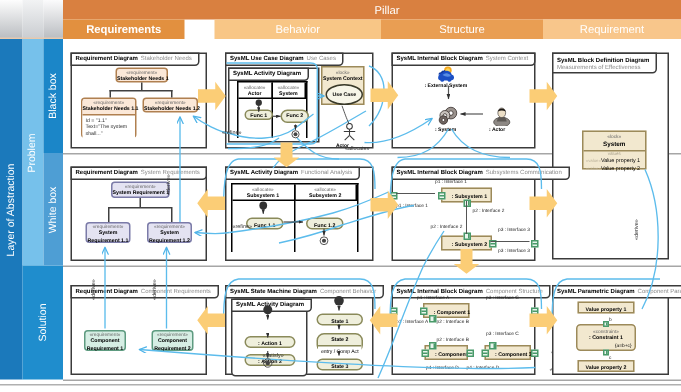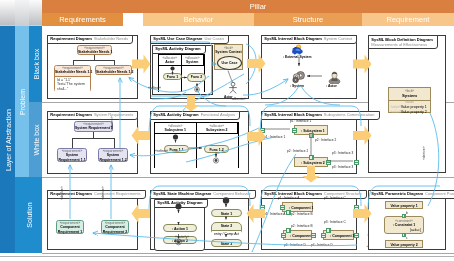--- a/index.html
+++ b/index.html
@@ -4,21 +4,21 @@
 <style>
 html,body{margin:0;padding:0;background:#ffffff;}
 body{width:454px;height:261px;overflow:hidden;font-family:"Liberation Sans",sans-serif;-webkit-font-smoothing:antialiased;}
 #root{position:relative;width:454px;height:261px;background:#fff;}
 .abs{position:absolute;}
 
 
 #pillar-bar{left:42px;top:0;width:432px;height:13px;background:#d98040;}
 #pillar-bar span{position:absolute;left:0;top:0;width:100%;height:13px;line-height:13px;text-align:center;color:#fff;font-size:7.5px;}
 .colhead{top:13px;height:13px;line-height:13px;text-align:center;color:#fff;font-size:7.5px;}
-#ch0{left:42px;width:81px;background:#e2903f;}
+#ch0{left:42px;width:81px;background:#e2903f;font-weight:bold;}
 #ch1{left:143px;width:111px;background:#f8c686;}
 #ch2{left:254px;width:108px;background:#e99e53;}
 #ch3{left:362px;width:92px;background:#f8c68b;}
 
 
 .grayblk{top:0;height:26px;}
 #g0{left:0;width:15px;background:linear-gradient(180deg,#fdfdfd,#b9bcc0);}
 #g1{left:15px;width:14px;background:linear-gradient(180deg,#f2f3f4,#c9ccd0);}
 #g2{left:29px;width:13px;background:linear-gradient(180deg,#fbfbfc,#b9bcc0);}
 #gsep{left:0;top:25px;width:42px;height:1px;background:#e8c9ad;}

